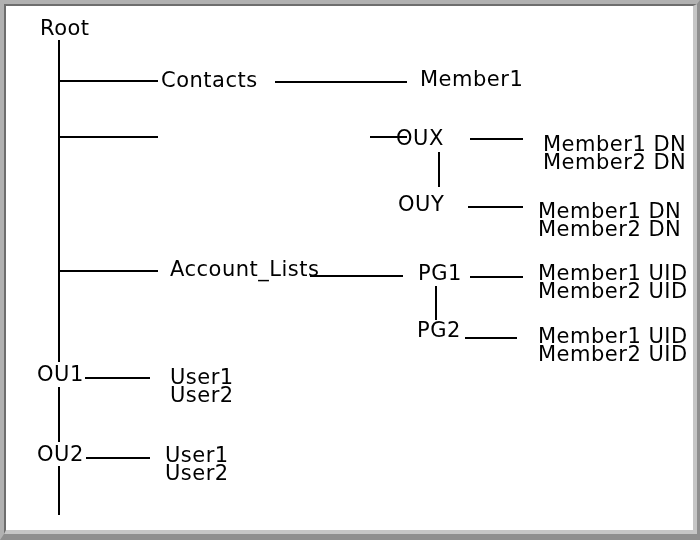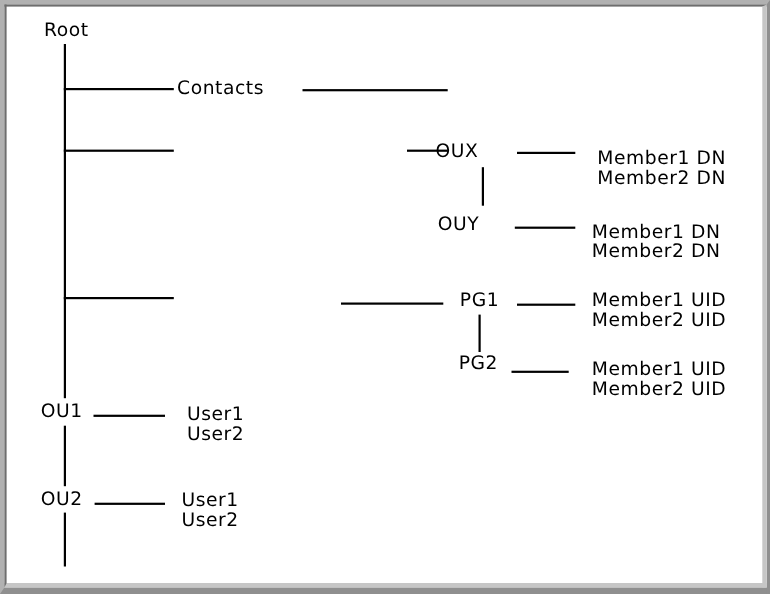--- a/index.html
+++ b/index.html
@@ -23,21 +23,21 @@
   .frame-inner {
     position: absolute; left: 4px; top: 4px; right: 3px; bottom: 6px;
     pointer-events: none; z-index: 5;
     border-top: 2px solid #6e6e6e;
     border-left: 2px solid #6e6e6e;
     border-right: 4px solid #c6c6c6;
     border-bottom: 4px solid #c6c6c6;
   }
   .lbl {
     position: absolute;
-    font-size: 17px;
+    font-size: 21px;
     line-height: 18px;
     letter-spacing: 0.5px;
     color: #000;
     white-space: nowrap;
     z-index: 2;
   }
   .hline { position: absolute; height: 2px; background: #000; z-index: 1; }
   .vline { position: absolute; width: 2px; background: #000; z-index: 1; }
 </style>
 </head>
@@ -46,37 +46,39 @@
 <div class="page">
 
   <div class="frame-outer"></div>
   <div class="frame-inner"></div>
 
   <div class="lbl" style="left:40px; top:19px">Root</div>
 
   <div class="lbl" style="left:161px; top:71px">Contacts</div>
 
   <div class="lbl" style="left:420px; top:70px">
+    <div>Member1</div>
   </div>
 
 
   <div class="lbl" style="left:396px; top:129px">OUX</div>
 
   <div class="lbl" style="left:543px; top:135px">
     <div>Member1 DN</div>
     <div>Member2 DN</div>
   </div>
 
   <div class="lbl" style="left:398px; top:195px">OUY</div>
 
   <div class="lbl" style="left:538px; top:202px">
     <div>Member1 DN</div>
     <div>Member2 DN</div>
   </div>
 
+  <div class="lbl" style="left:170px; top:260px">Account_Lists</div>
 
   <div class="lbl" style="left:418px; top:264px">PG1</div>
 
   <div class="lbl" style="left:538px; top:264px">
     <div>Member1 UID</div>
     <div>Member2 UID</div>
   </div>
 
   <div class="lbl" style="left:417px; top:321px">PG2</div>
 

